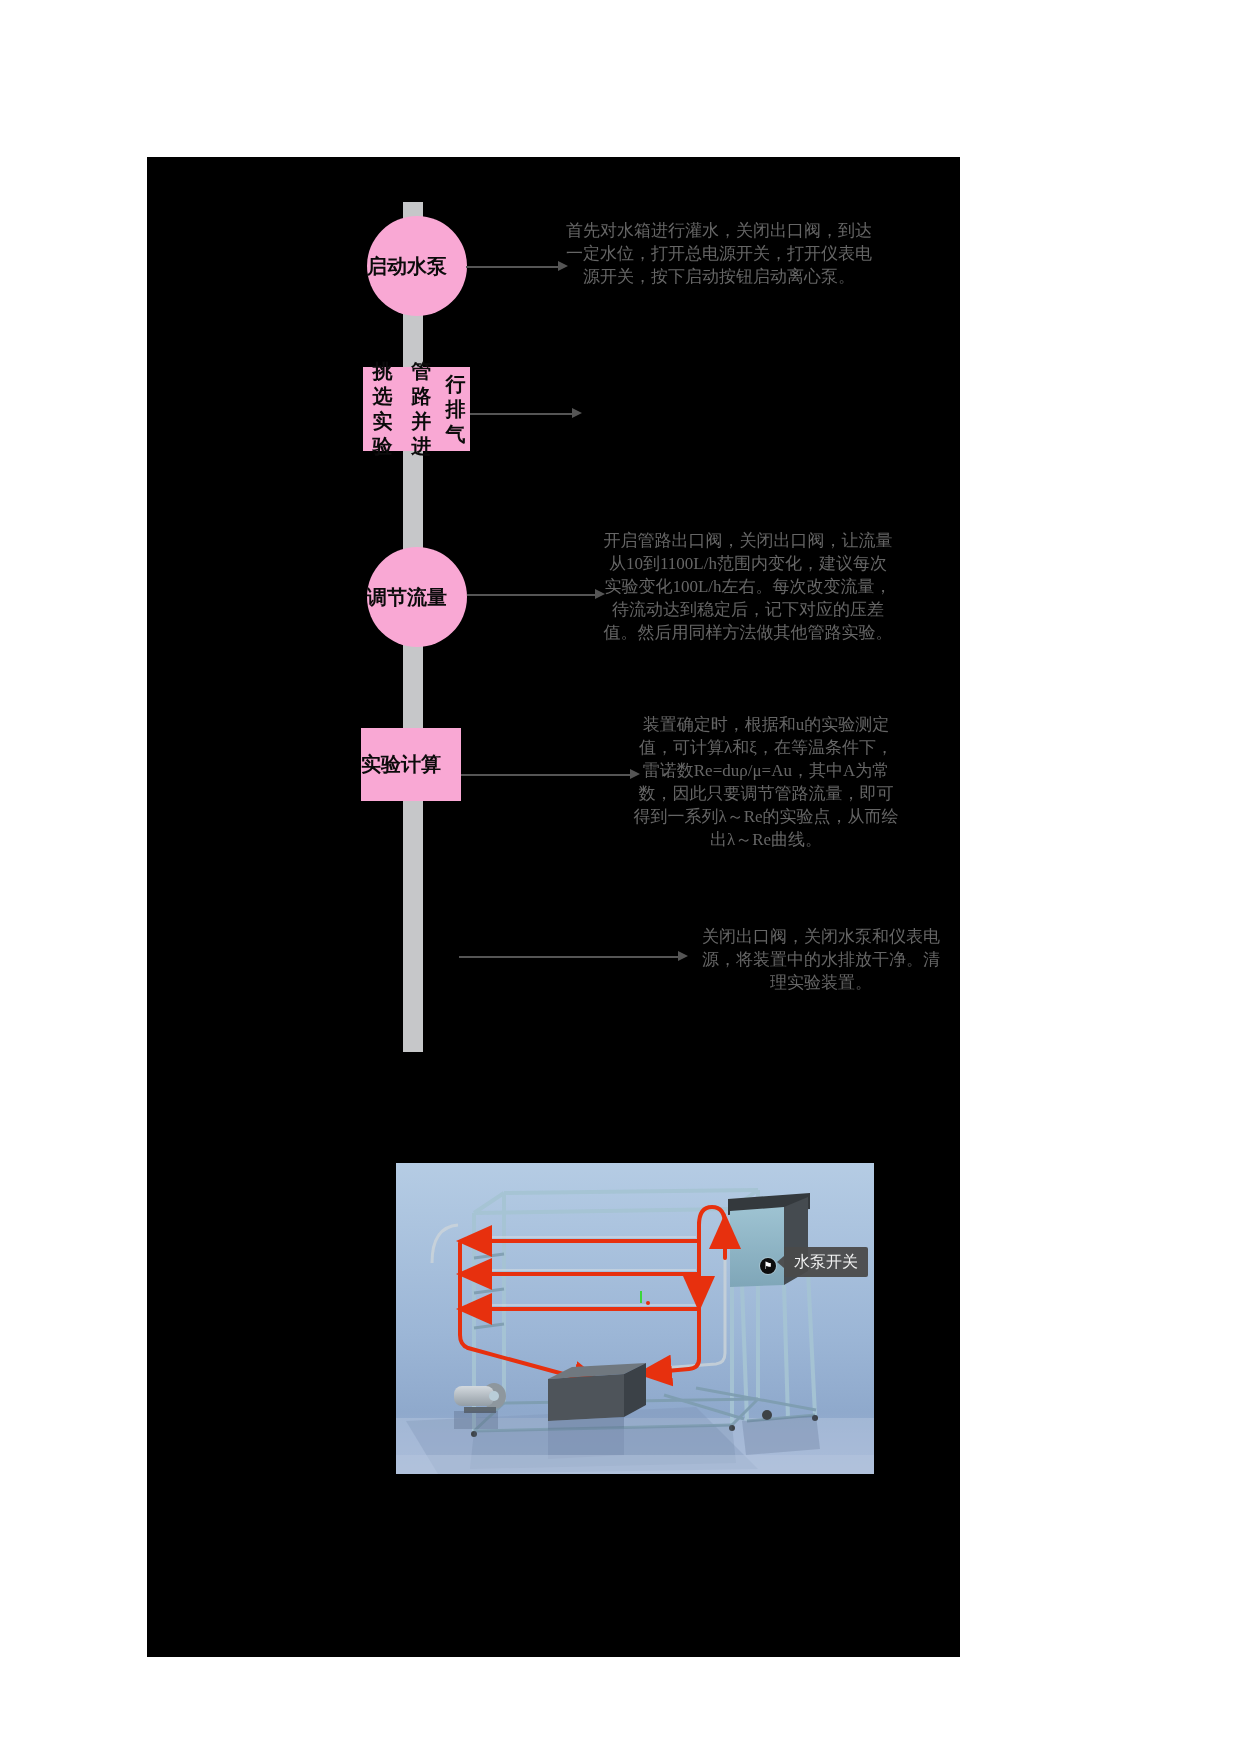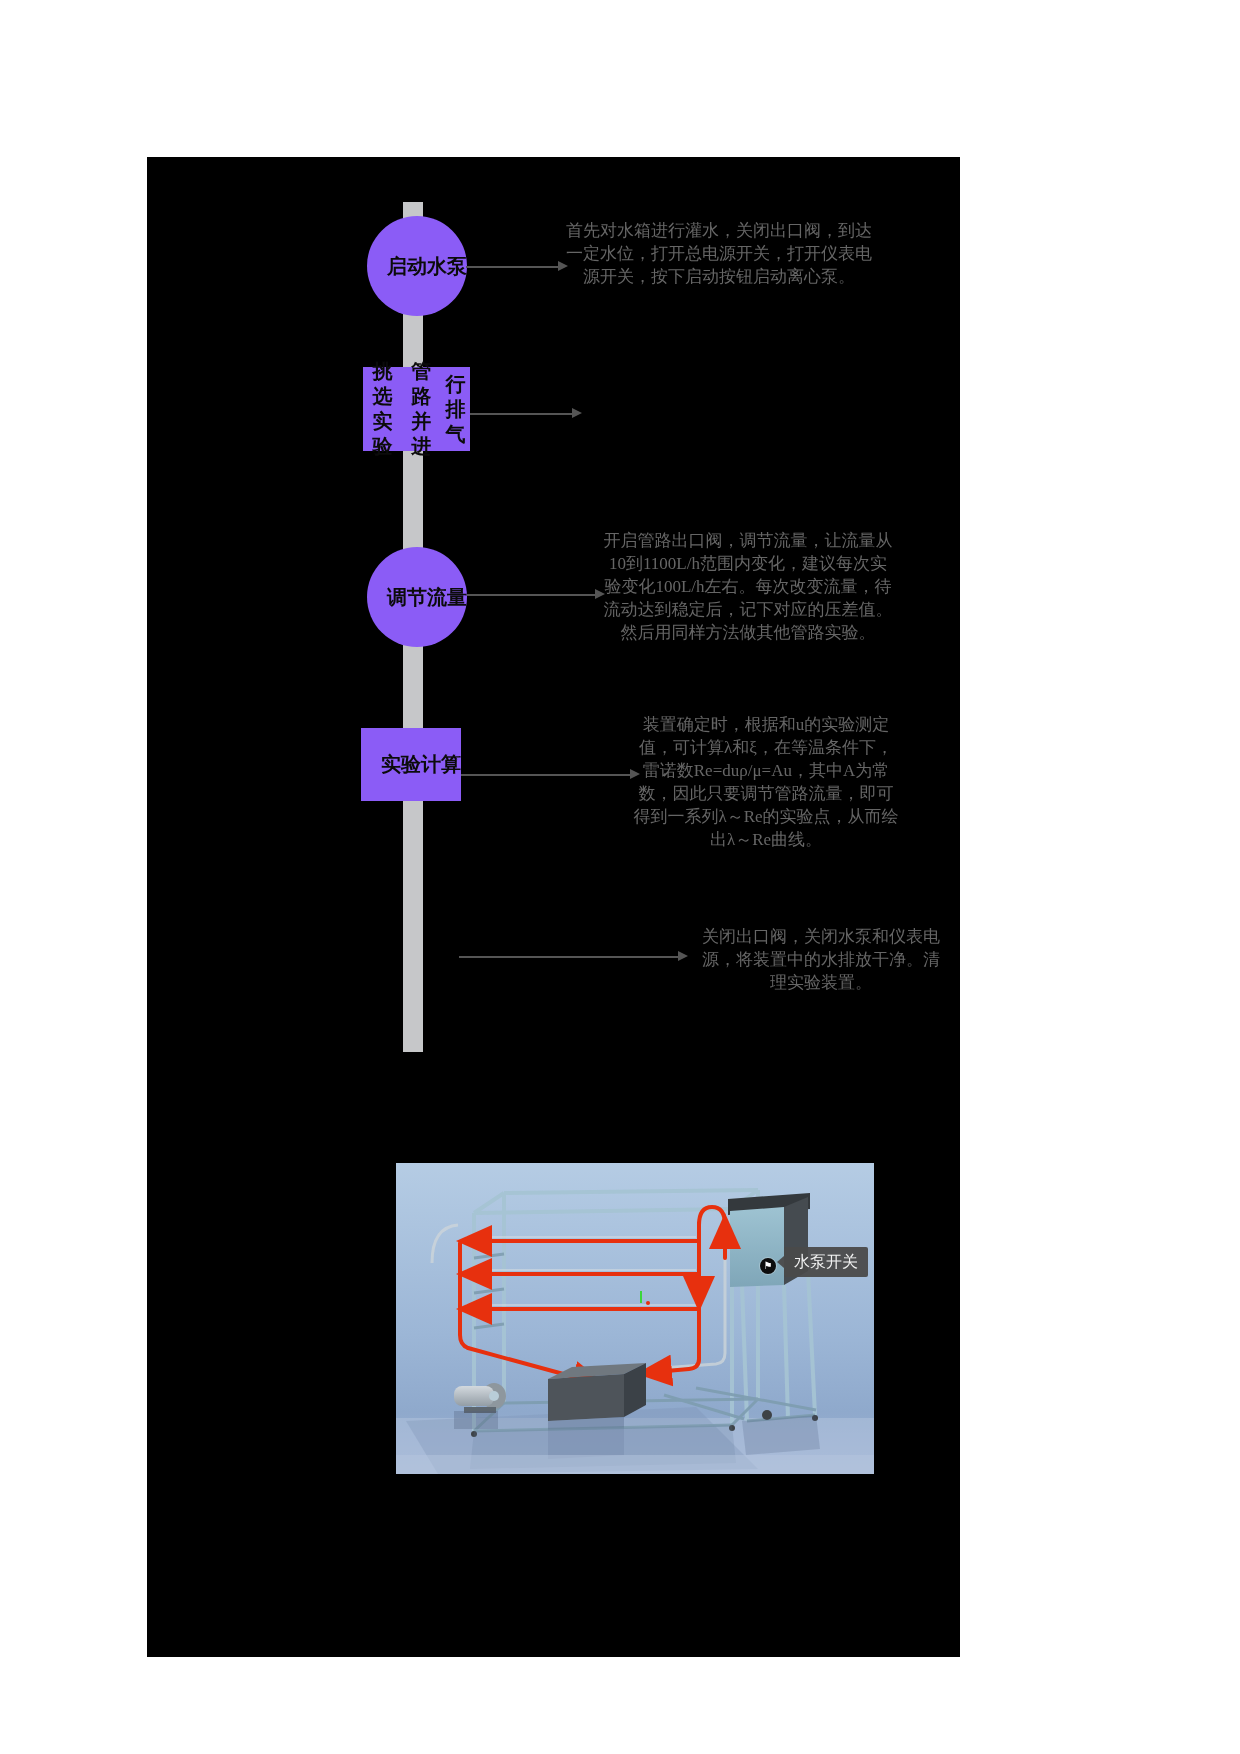--- a/index.html
+++ b/index.html
@@ -4,22 +4,22 @@
 <style>
   html,body{margin:0;padding:0;background:#ffffff;}
   .page{position:relative;width:1240px;height:1754px;background:#ffffff;overflow:hidden;
         font-family:"Liberation Sans",sans-serif;}
   .canvas{position:absolute;left:147px;top:157px;width:813px;height:1500px;background:#000000;}
 
   
   .spine{position:absolute;left:256px;top:45px;width:20px;height:850px;background:#c6c7c9;}
 
   
-  .node{position:absolute;display:flex;align-items:center;justify-content:flex-end;
-        background:#8b5cf6;color:#0b0b0b;font-weight:bold;font-size:20px;line-height:25px;
+  .node{position:absolute;display:flex;align-items:center;justify-content:flex-start;
+        background:#f9a8d4;color:#0b0b0b;font-weight:bold;font-size:20px;line-height:25px;
         text-align:center;font-family:"Liberation Sans",sans-serif;}
   .node.circle{width:100px;height:100px;border-radius:50%;}
   .n1{left:220px;top:59px;}
   .n2{left:216px;top:210px;width:107px;height:84px;}
   .n3{left:220px;top:390px;}
   .n4{left:214px;top:571px;width:100px;height:73px;}
   .n5{left:213px;top:750px;}
 
   
   .arrow{position:absolute;height:2px;background:#555555;}
@@ -69,21 +69,21 @@
       <span>挑选实验</span>
       <span>管路并进</span>
       <span>行排气</span>
     </div>
     <div class="arrow a2"></div>
 
     <div class="node circle n3">
       <span>调节流量</span>
     </div>
     <div class="arrow a3"></div>
-    <div class="desc d3">开启管路出口阀，调节流量，让流量从10到1100L/h范围内变化，建议每次实验变化100L/h左右。每次改变流量，待流动达到稳定后，记下对应的压差值。然后用同样方法做其他管路实验。</div>
+    <div class="desc d3">开启管路出口阀，关闭出口阀，让流量从10到1100L/h范围内变化，建议每次实验变化100L/h左右。每次改变流量，待流动达到稳定后，记下对应的压差值。然后用同样方法做其他管路实验。</div>
 
     <div class="node n4">
       <span>实验计算</span>
     </div>
     <div class="arrow a4"></div>
     <div class="desc d4">装置确定时，根据和u的实验测定值，可计算λ和ξ，在等温条件下，雷诺数Re=duρ/μ=Au，其中A为常数，因此只要调节管路流量，即可得到一系列λ～Re的实验点，从而绘出λ～Re曲线。</div>
 
     <div class="arrow a5"></div>
     <div class="desc d5">关闭出口阀，关闭水泵和仪表电源，将装置中的水排放干净。清理实验装置。</div>
 

